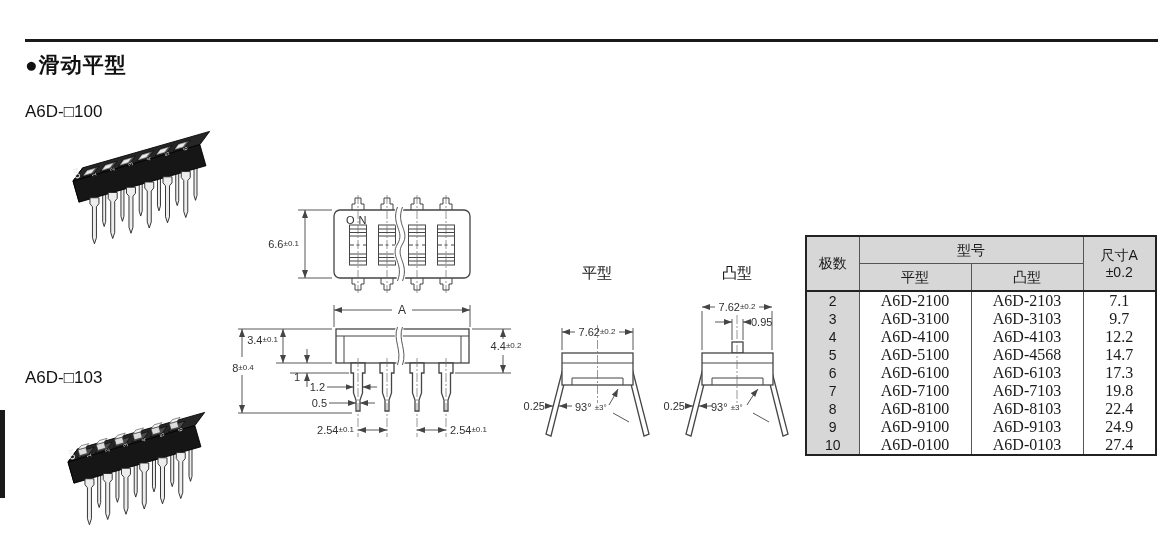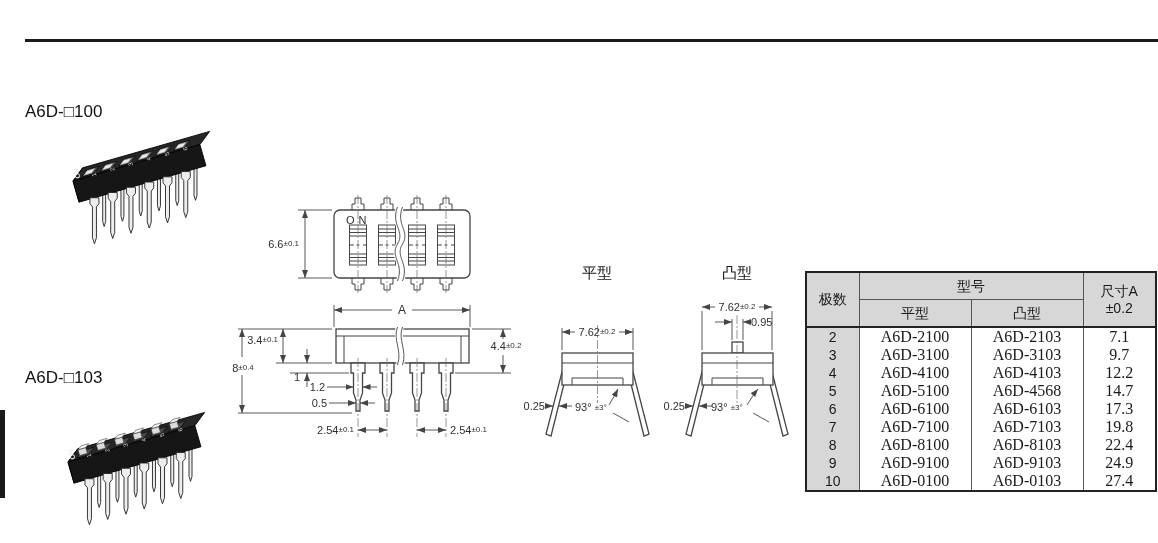--- a/index.html
+++ b/index.html
@@ -33,36 +33,37 @@
   .tol{font-size:8px;fill:#303030;}
   .big{font-size:12px;fill:#303030;}
   .lbl{font-size:15px;fill:#151515;}
   .onl{font-size:11px;fill:#303030;letter-spacing:4px;}
   
   .pin{fill:#ededed;stroke:#222;stroke-width:0.9;}
   .digit{font-size:6px;fill:#d8d8d8;}
   .onp{font-size:7px;font-weight:bold;fill:#eeeeee;}
   
   .spec-table{position:absolute;left:805px;top:235px;border-collapse:collapse;table-layout:fixed;
-              width:350px;border:2px solid #222;margin-top:36px;}
+              width:350px;border:2px solid #222;}
   .spec-table th{border:1px solid #555;background:#d7d7d7;font-weight:normal;font-size:14px;
                  height:26px;padding:0;text-align:center;line-height:1.15;}
   .spec-table tbody tr:first-child td{border-top:2px solid #222;}
   .spec-table td{border-left:1px solid #555;border-right:1px solid #555;border-top:0;border-bottom:0;
                  height:17px;text-align:center;padding:0;font-size:13.5px;}
   .spec-table td.gray{background:#d7d7d7;font-size:14px;}
   .spec-table td.model,.spec-table td.dimv{font-family:Liberation Serif, serif;font-size:16px;}
 </style>
 </head>
 <body>
 
 <div class="page">
 
   <div class="rule"></div>
 
+  <div class="sec flat">●滑动平型</div>
   <div class="mdl flat">A6D-□100</div>
 
   <div class="mdl raised">A6D-□103</div>
 
   <div class="edge-tab"></div>
 
   <svg class="svg-photo1" width="195" height="150" viewBox="0 0 195 150">
     <g transform="translate(28,58) rotate(-16)">
 
       <g>

